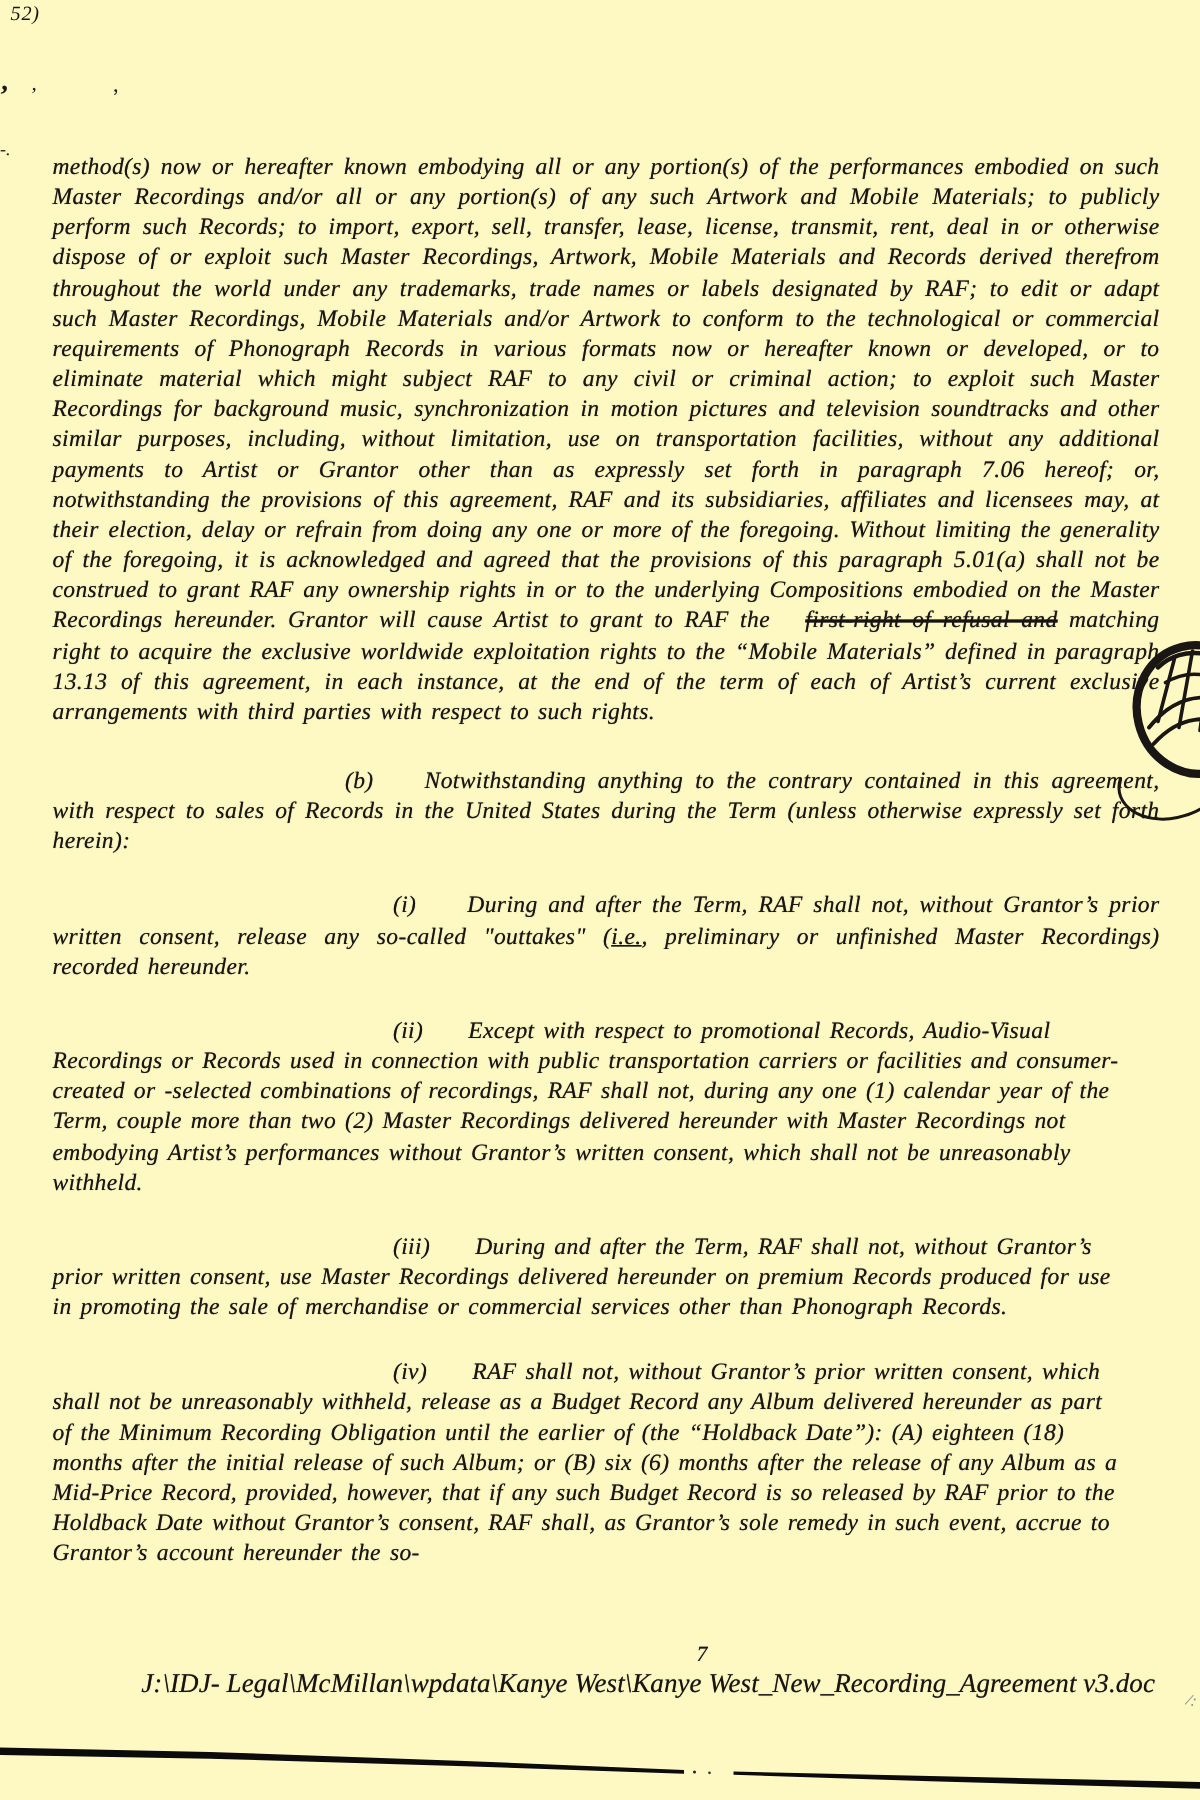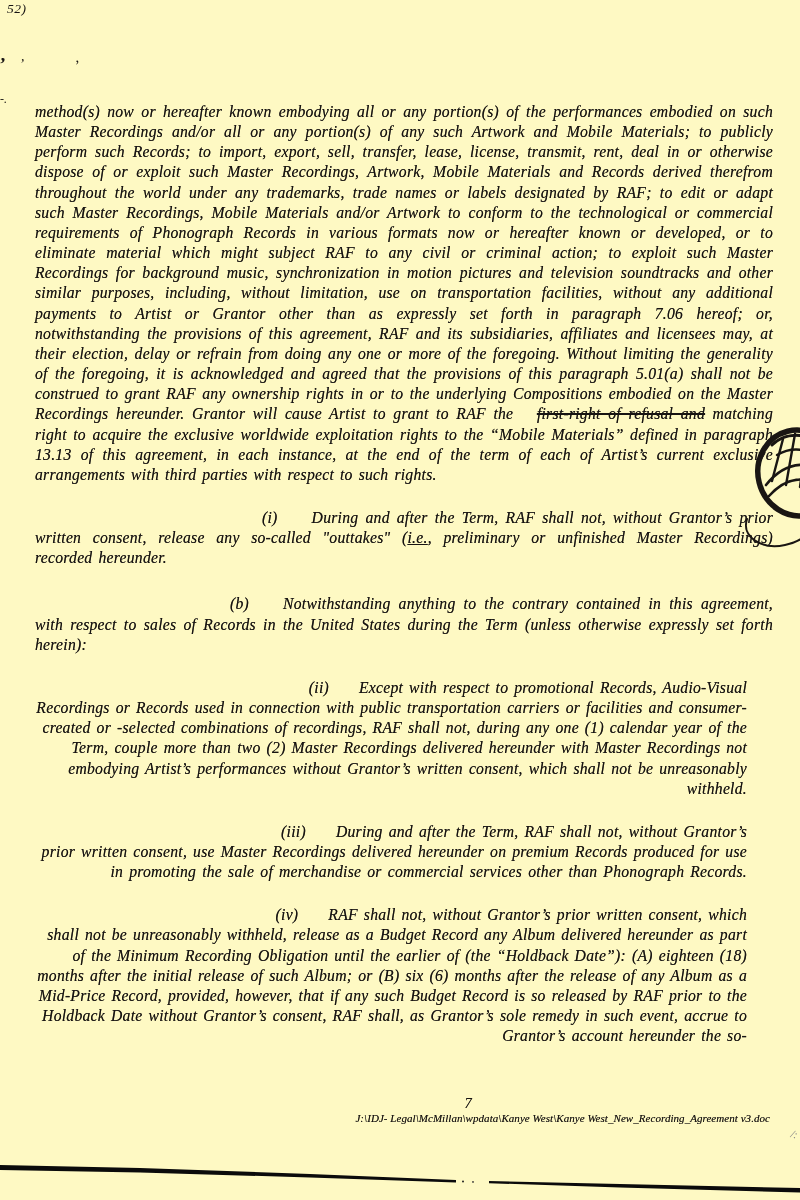--- a/index.html
+++ b/index.html
@@ -9,42 +9,42 @@
     position:relative; width:800px; height:1200px;
     background:#fef9c3; overflow:hidden; color:#171412;font-style:italic;
   }
   .textblock {
     position:absolute; left:35px; top:102px; width:738px;
     font-size:15.7px; line-height:20.15px;
     word-spacing:1.8px; letter-spacing:0.25px;
     text-shadow:0 0 0.55px rgba(30,26,22,0.72);
   }
   p.justify { text-align:justify; }
-  p.ragged  { text-align:right; padding-right:26px; }
+  p.ragged  { text-align:left; padding-right:26px; }
   p.hang-b  { text-indent:195px; margin-top:26px; }
   p.hang    { text-indent:227px; margin-top:23px; }
   .gap  { display:inline-block; width:34px; }
   .gap-sm { display:inline-block; width:30px; }
   .strike { text-decoration:line-through; text-decoration-thickness:1.6px;margin-left:16px; }
   .ul     { text-decoration:underline; }
   .corner-mark { position:absolute; left:7px; top:1px; font-size:13.5px; letter-spacing:0.5px; }
   .mark { position:absolute; color:#1a1714; }
   .mark-a { left:2px;  top:44px; font-size:19px; font-weight:bold; transform:rotate(8deg); }
   .mark-b { left:21px; top:49px; font-size:14px; }
   .mark-c { left:75px; top:49px; font-size:15px; transform:rotate(-6deg); }
   .mark-d { left:0px;  top:92px; font-size:12px; color:#2a2username622; }
   .mark-e { left:238px; top:922px; font-size:13px; }
   .mark-f { right:2px; top:1128px; font-size:11px; color:#8a8a88; transform:rotate(14deg); }
   .footer-page {
     position:absolute; left:0; top:1095px; width:800px;
     text-align:center; font-size:14.5px; transform:translateX(68px);
     text-shadow:0 0 0.5px rgba(30,26,22,0.7);
   }
   .footer-path {
-    position:absolute; right:30px; top:1112px; font-size:11px;
+    position:absolute; right:30px; top:1112px; font-size:18px;
     letter-spacing:0.05px; text-shadow:0 0 0.5px rgba(30,26,22,0.65);margin-left:31px;
   }
   .stamp { position:absolute; left:740px; top:423px; width:90px; height:132px; }
   .bottom-artifact { position:absolute; left:0; top:1157px; width:800px; height:43px; }
 </style>
 </head>
 <body>
 
 <div class="page">
 
@@ -53,23 +53,23 @@
   <span class="mark mark-b">,</span>
   <span class="mark mark-c">,</span>
   <span class="mark mark-d">-.</span>
   <span class="mark mark-e">.</span>
   <span class="mark mark-f">/:</span>
 
   <div class="textblock">
 
     <p class="justify"><span>method(s) now or hereafter known embodying all or any portion(s) of the performances embodied on such Master Recordings and/or all or any portion(s) of any such Artwork and Mobile Materials; to publicly perform such Records; to import, export, sell, transfer, lease, license, transmit, rent, deal in or otherwise dispose of or exploit such Master Recordings, Artwork,  Mobile Materials and Records derived therefrom throughout the world under any trademarks, trade names or labels designated by RAF; to edit or adapt such Master Recordings, Mobile Materials and/or Artwork to conform to the technological or commercial requirements of Phonograph Records in various formats now or hereafter known or developed, or to eliminate material which might subject RAF to any civil or criminal action; to exploit such Master Recordings for background music, synchronization in motion pictures and television soundtracks and other similar purposes, including, without limitation, use on transportation facilities, without any additional payments to Artist or Grantor other than as expressly set forth in paragraph 7.06 hereof; or, notwithstanding the provisions of this agreement, RAF and its subsidiaries, affiliates and licensees may, at their election, delay or refrain from doing any one or more of the foregoing.  Without limiting the generality of the foregoing, it is acknowledged and agreed that the provisions of this paragraph 5.01(a) shall not be construed to grant RAF any ownership rights in or to the underlying Compositions embodied on the Master Recordings hereunder. Grantor will cause Artist to grant to RAF the </span><span class="strike">first-right of refusal and</span><span> matching right to acquire the exclusive worldwide exploitation rights to the “Mobile Materials” defined in paragraph 13.13 of this agreement, in each instance, at the end of the term of each of Artist’s current exclusive arrangements with third parties with respect to such rights.</span></p>
 
+    <p class="justify hang-b"><span>(b)</span><span class="gap"></span><span>Notwithstanding anything to the contrary contained in this agreement, with respect to sales of Records in the United States during the Term (unless otherwise expressly set forth herein):</span></p>
+
     <p class="justify hang"><span>(i)</span><span class="gap"></span><span>During and after the Term, RAF shall not, without Grantor’s prior written consent, release any so-called "outtakes" (</span><span class="ul">i.e.</span><span>, preliminary or unfinished Master Recordings) recorded hereunder.</span></p>
-
-    <p class="justify hang-b"><span>(b)</span><span class="gap"></span><span>Notwithstanding anything to the contrary contained in this agreement, with respect to sales of Records in the United States during the Term (unless otherwise expressly set forth herein):</span></p>
 
     <p class="ragged hang"><span>(ii)</span><span class="gap-sm"></span><span>Except with respect to promotional Records, Audio-Visual Recordings or Records used in connection with public transportation carriers or facilities and consumer-created or -selected combinations of recordings, RAF shall not, during any one (1) calendar year of the Term, couple more than two (2) Master Recordings delivered hereunder with Master Recordings not embodying Artist’s performances without Grantor’s written consent, which shall not be unreasonably withheld.</span></p>
 
     <p class="ragged hang"><span>(iii)</span><span class="gap-sm"></span><span>During and after the Term, RAF shall not, without Grantor’s prior written consent, use Master Recordings delivered hereunder on premium Records produced for use in promoting the sale of merchandise or commercial services other than Phonograph Records.</span></p>
 
     <p class="ragged hang"><span>(iv)</span><span class="gap-sm"></span><span>RAF shall not, without Grantor’s prior written consent, which shall not be unreasonably withheld, release as a Budget Record any Album delivered hereunder as part of the Minimum Recording Obligation until the earlier of (the “Holdback Date”): (A) eighteen (18) months after the initial release of such Album; or (B) six (6) months after the release of any Album as a Mid-Price Record, provided, however, that if any such Budget Record is so released by RAF prior to the Holdback Date without Grantor’s consent, RAF shall, as Grantor’s sole remedy in such event, accrue to Grantor’s account hereunder the so-</span></p>
 
   </div>
 
   <svg class="stamp" viewBox="0 0 90 132">

